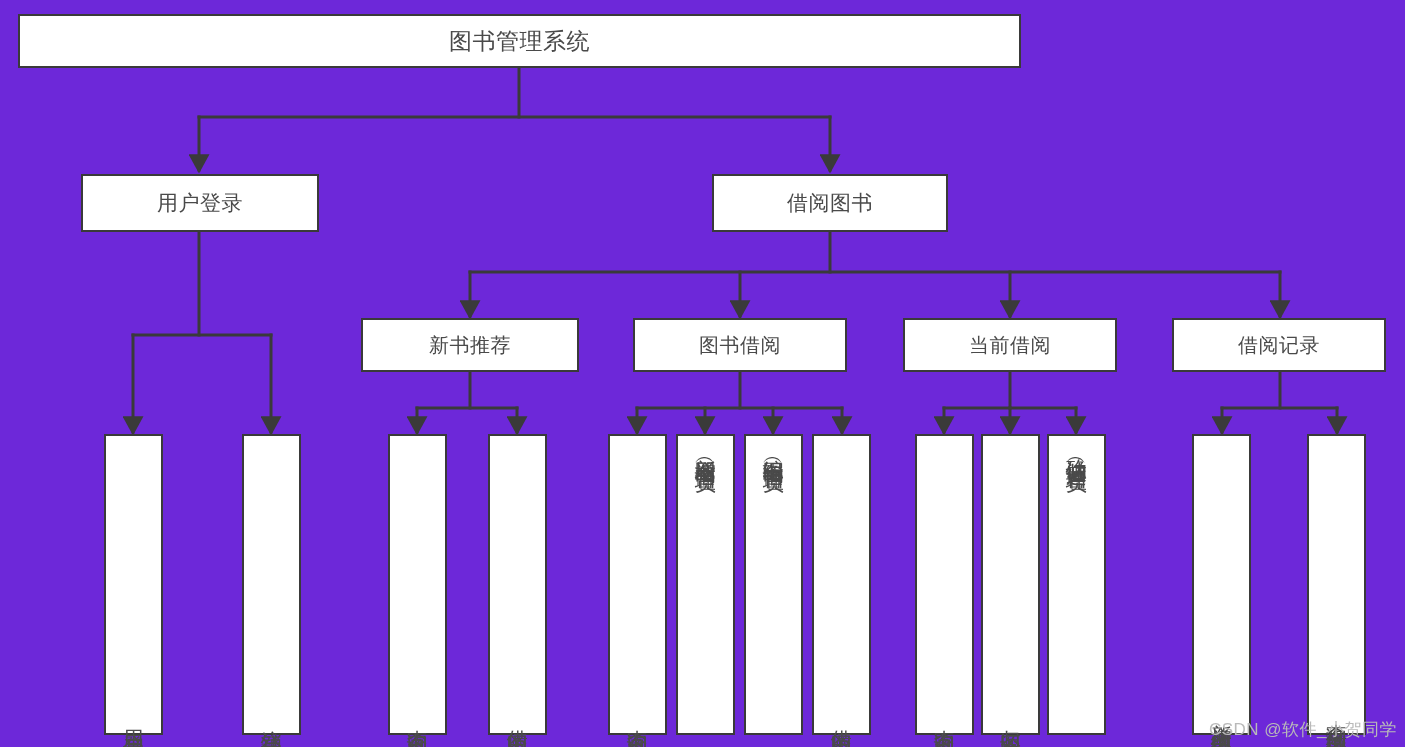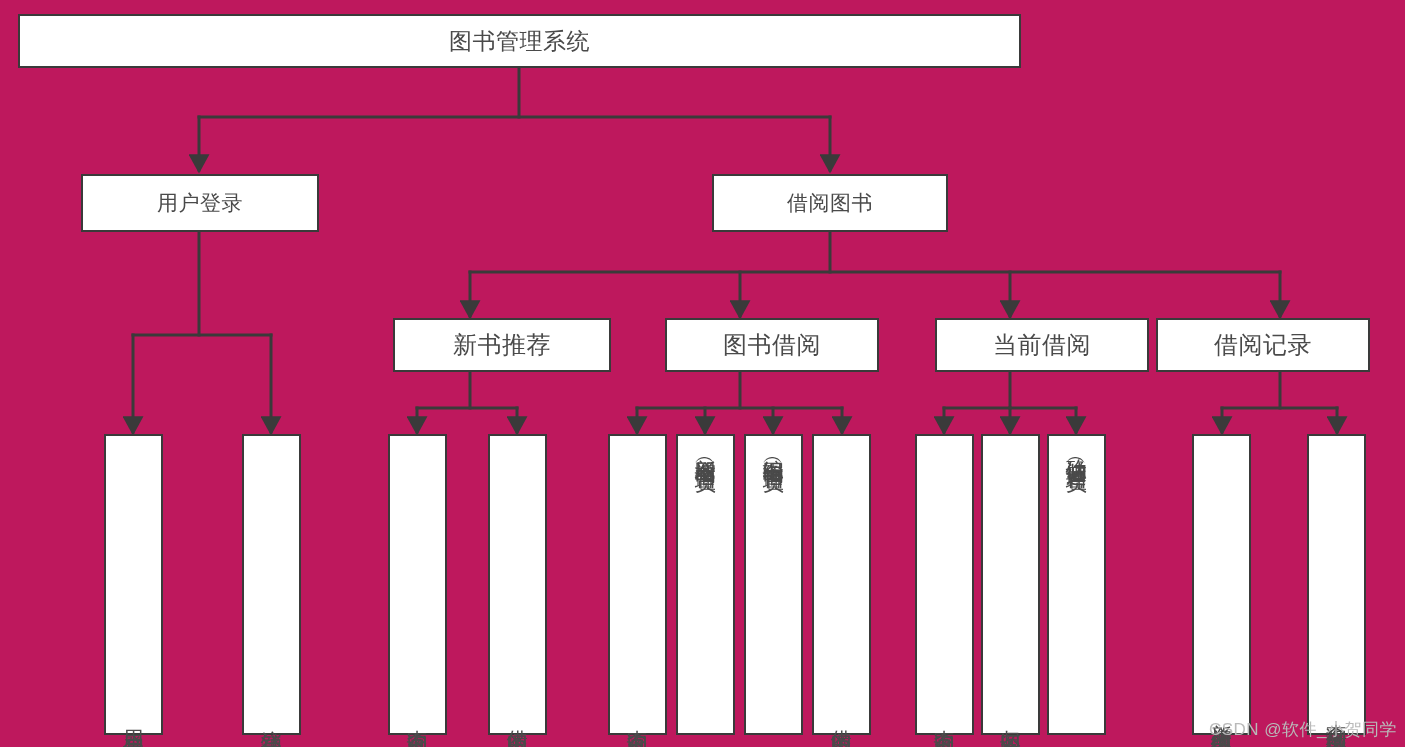--- a/index.html
+++ b/index.html
@@ -8,21 +8,21 @@
     background: #ffffff;
   }
   body {
     font-family: "Liberation Sans", "DejaVu Sans", sans-serif;
     color: #3a3a3a;
   }
   #canvas {
     position: relative;
     width: 1405px;
     height: 747px;
-    background: #be185d;
+    background: #6d28d9;
     overflow: hidden;
   }
   .svg-layer {
     position: absolute;
     left: 0;
     top: 0;
     width: 1405px;
     height: 747px;
     pointer-events: none;
   }
@@ -37,22 +37,21 @@
     color: #4a4a4a;
     letter-spacing: 0.5px;
   }
   .node.root {
     font-size: 23px;
   }
   .node.l2 {
     font-size: 21px;
   }
   .node.l3 {
-    font-size: 24px;
-    margin-left: 32px;
+    font-size: 20px;
   }
   .node.leaf {
     align-items: flex-end;
     justify-content: center;
     padding-bottom: 8px;
     font-size: 21px;
     line-height: 1.02;
   }
   .vtext {
     writing-mode: vertical-rl;
@@ -144,21 +143,21 @@
 
   <div class="node l3" style="left:361px; top:318px; width:218px; height:54px;">
     <span>新书推荐</span>
   </div>
   <div class="node l3" style="left:633px; top:318px; width:214px; height:54px;justify-content:center;">
     <span>图书借阅</span>
   </div>
   <div class="node l3" style="left:903px; top:318px; width:214px; height:54px;">
     <span>当前借阅</span>
   </div>
-  <div class="node l3" style="left:1124px; top:318px; width:214px; height:54px;">
+  <div class="node l3" style="left:1172px; top:318px; width:214px; height:54px;">
     <span>借阅记录</span>
   </div>
 
   <div class="node leaf" style="left:104px; top:434px; width:59px; height:301px;">
     <span class="vtext">用户登录</span>
   </div>
   <div class="node leaf" style="left:242px; top:434px; width:59px; height:301px;">
     <span class="vtext">注销登录</span>
   </div>
 

